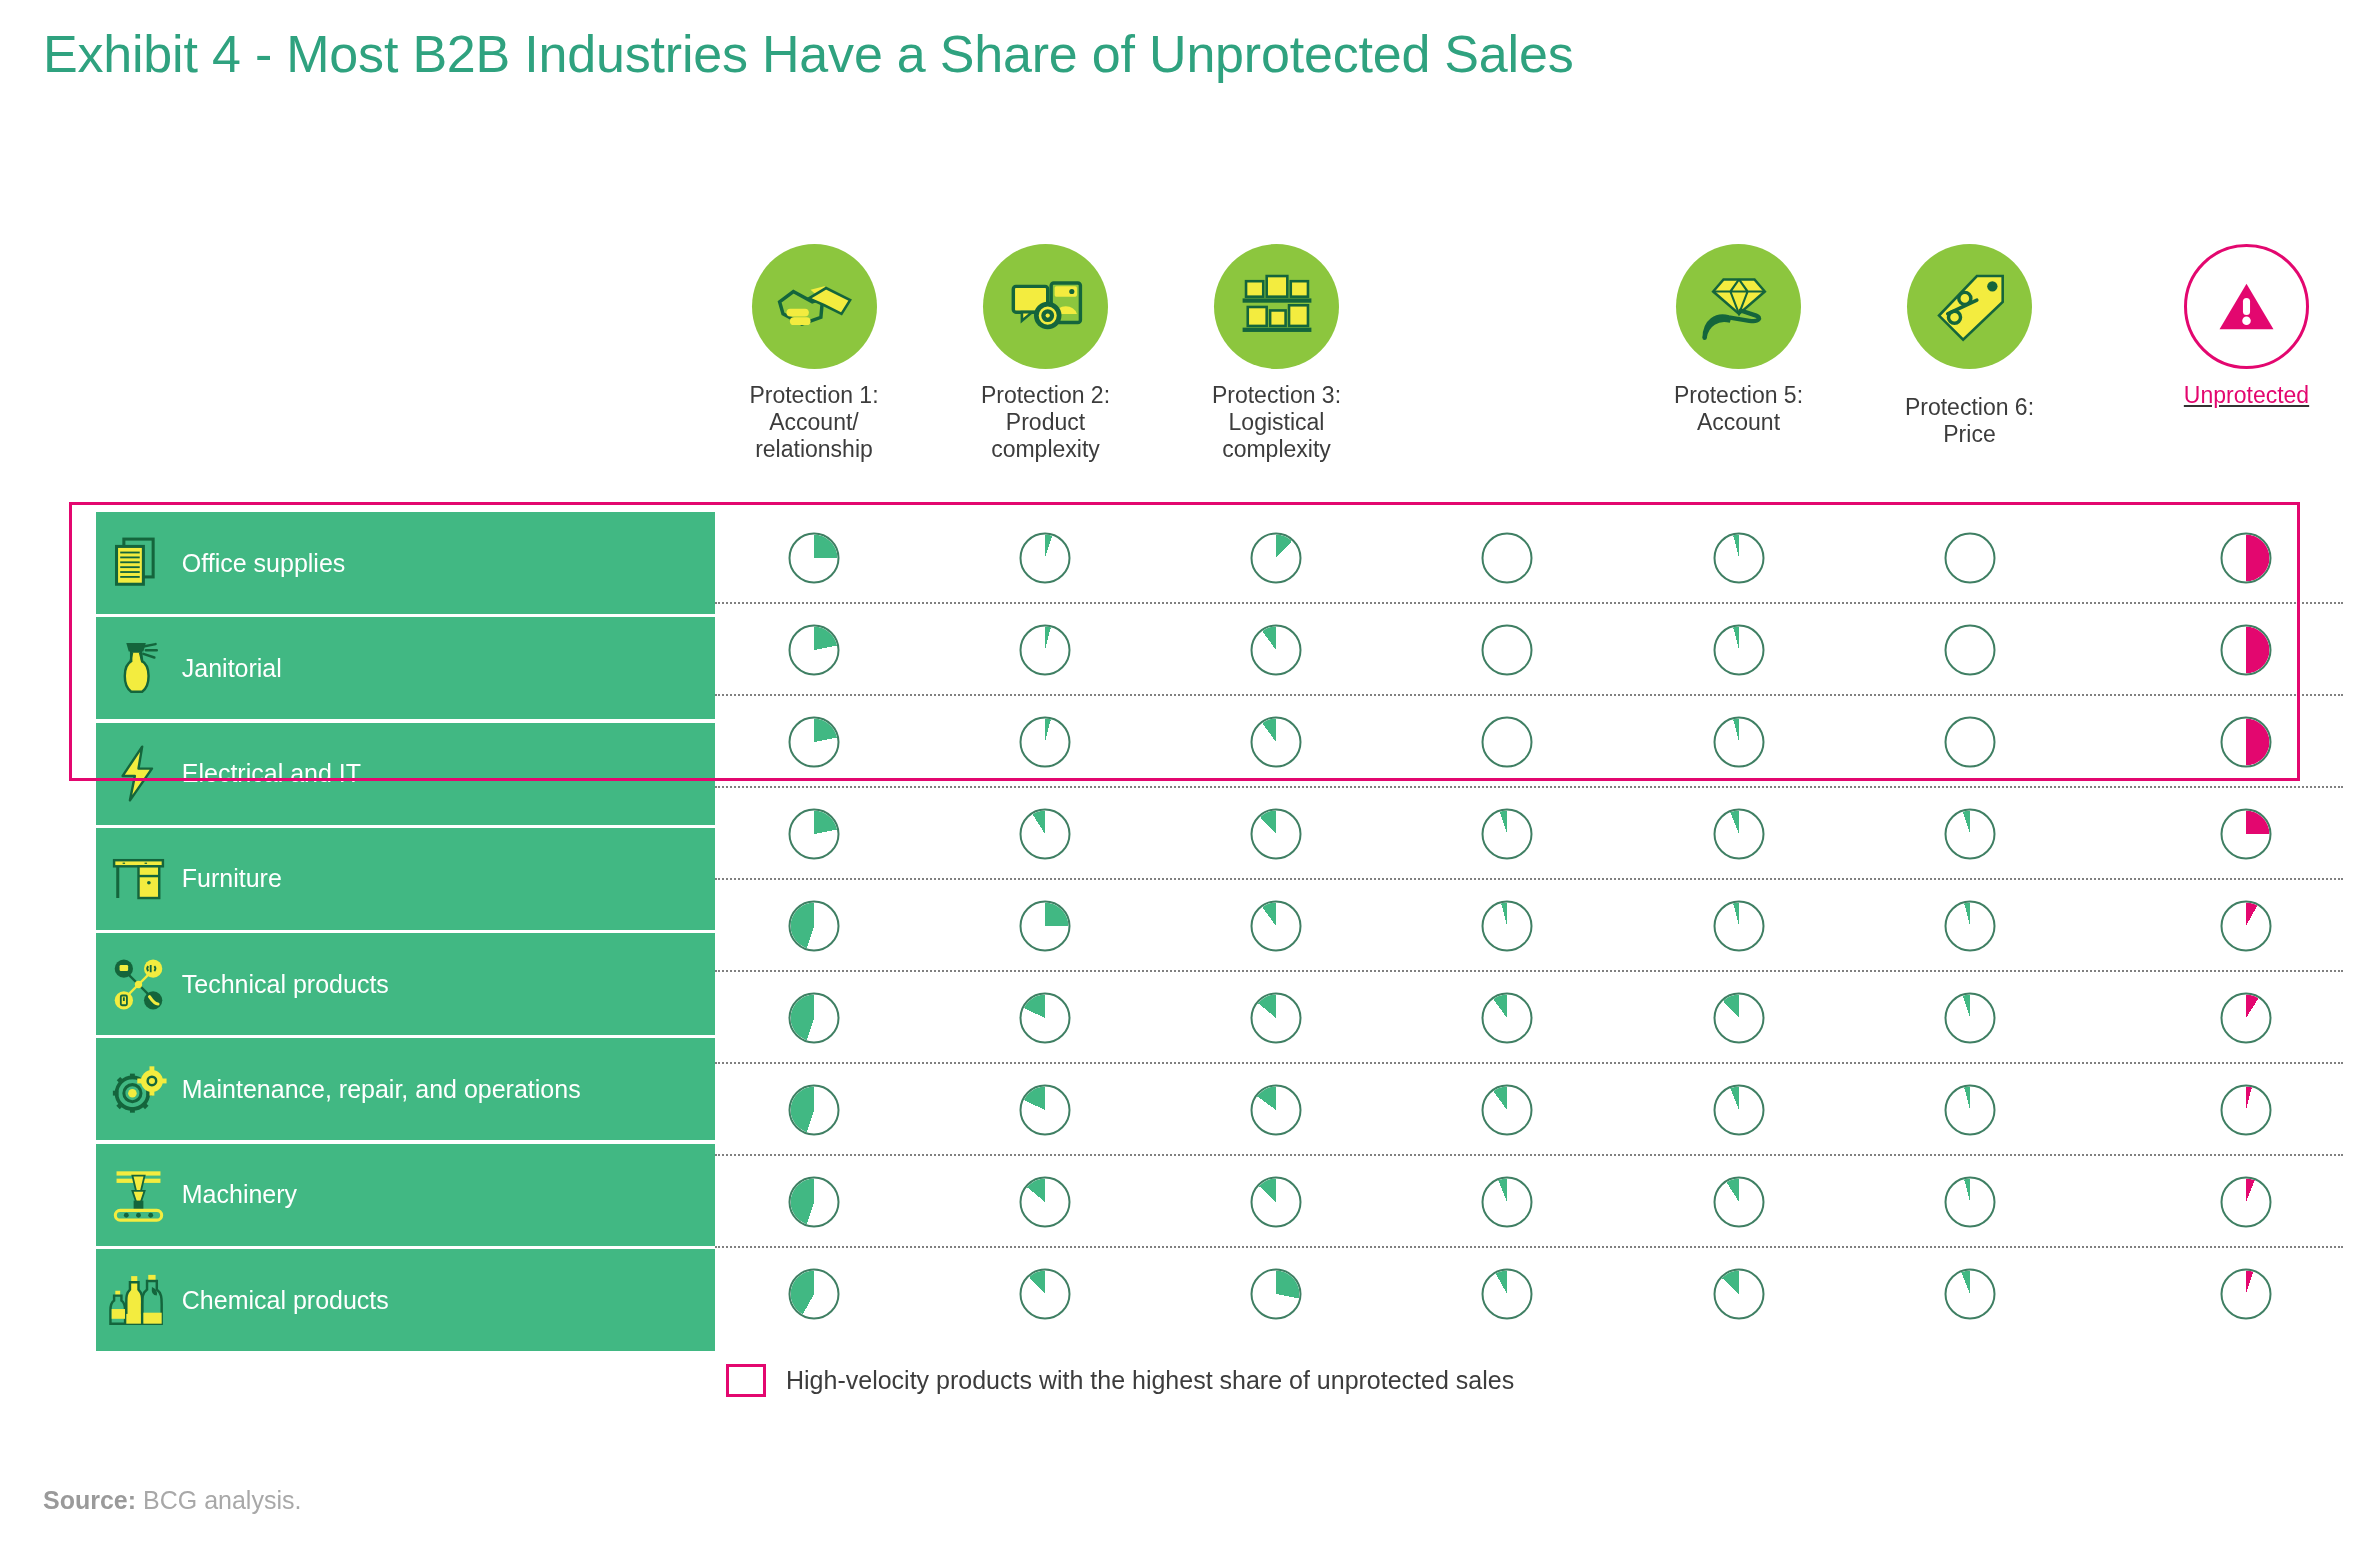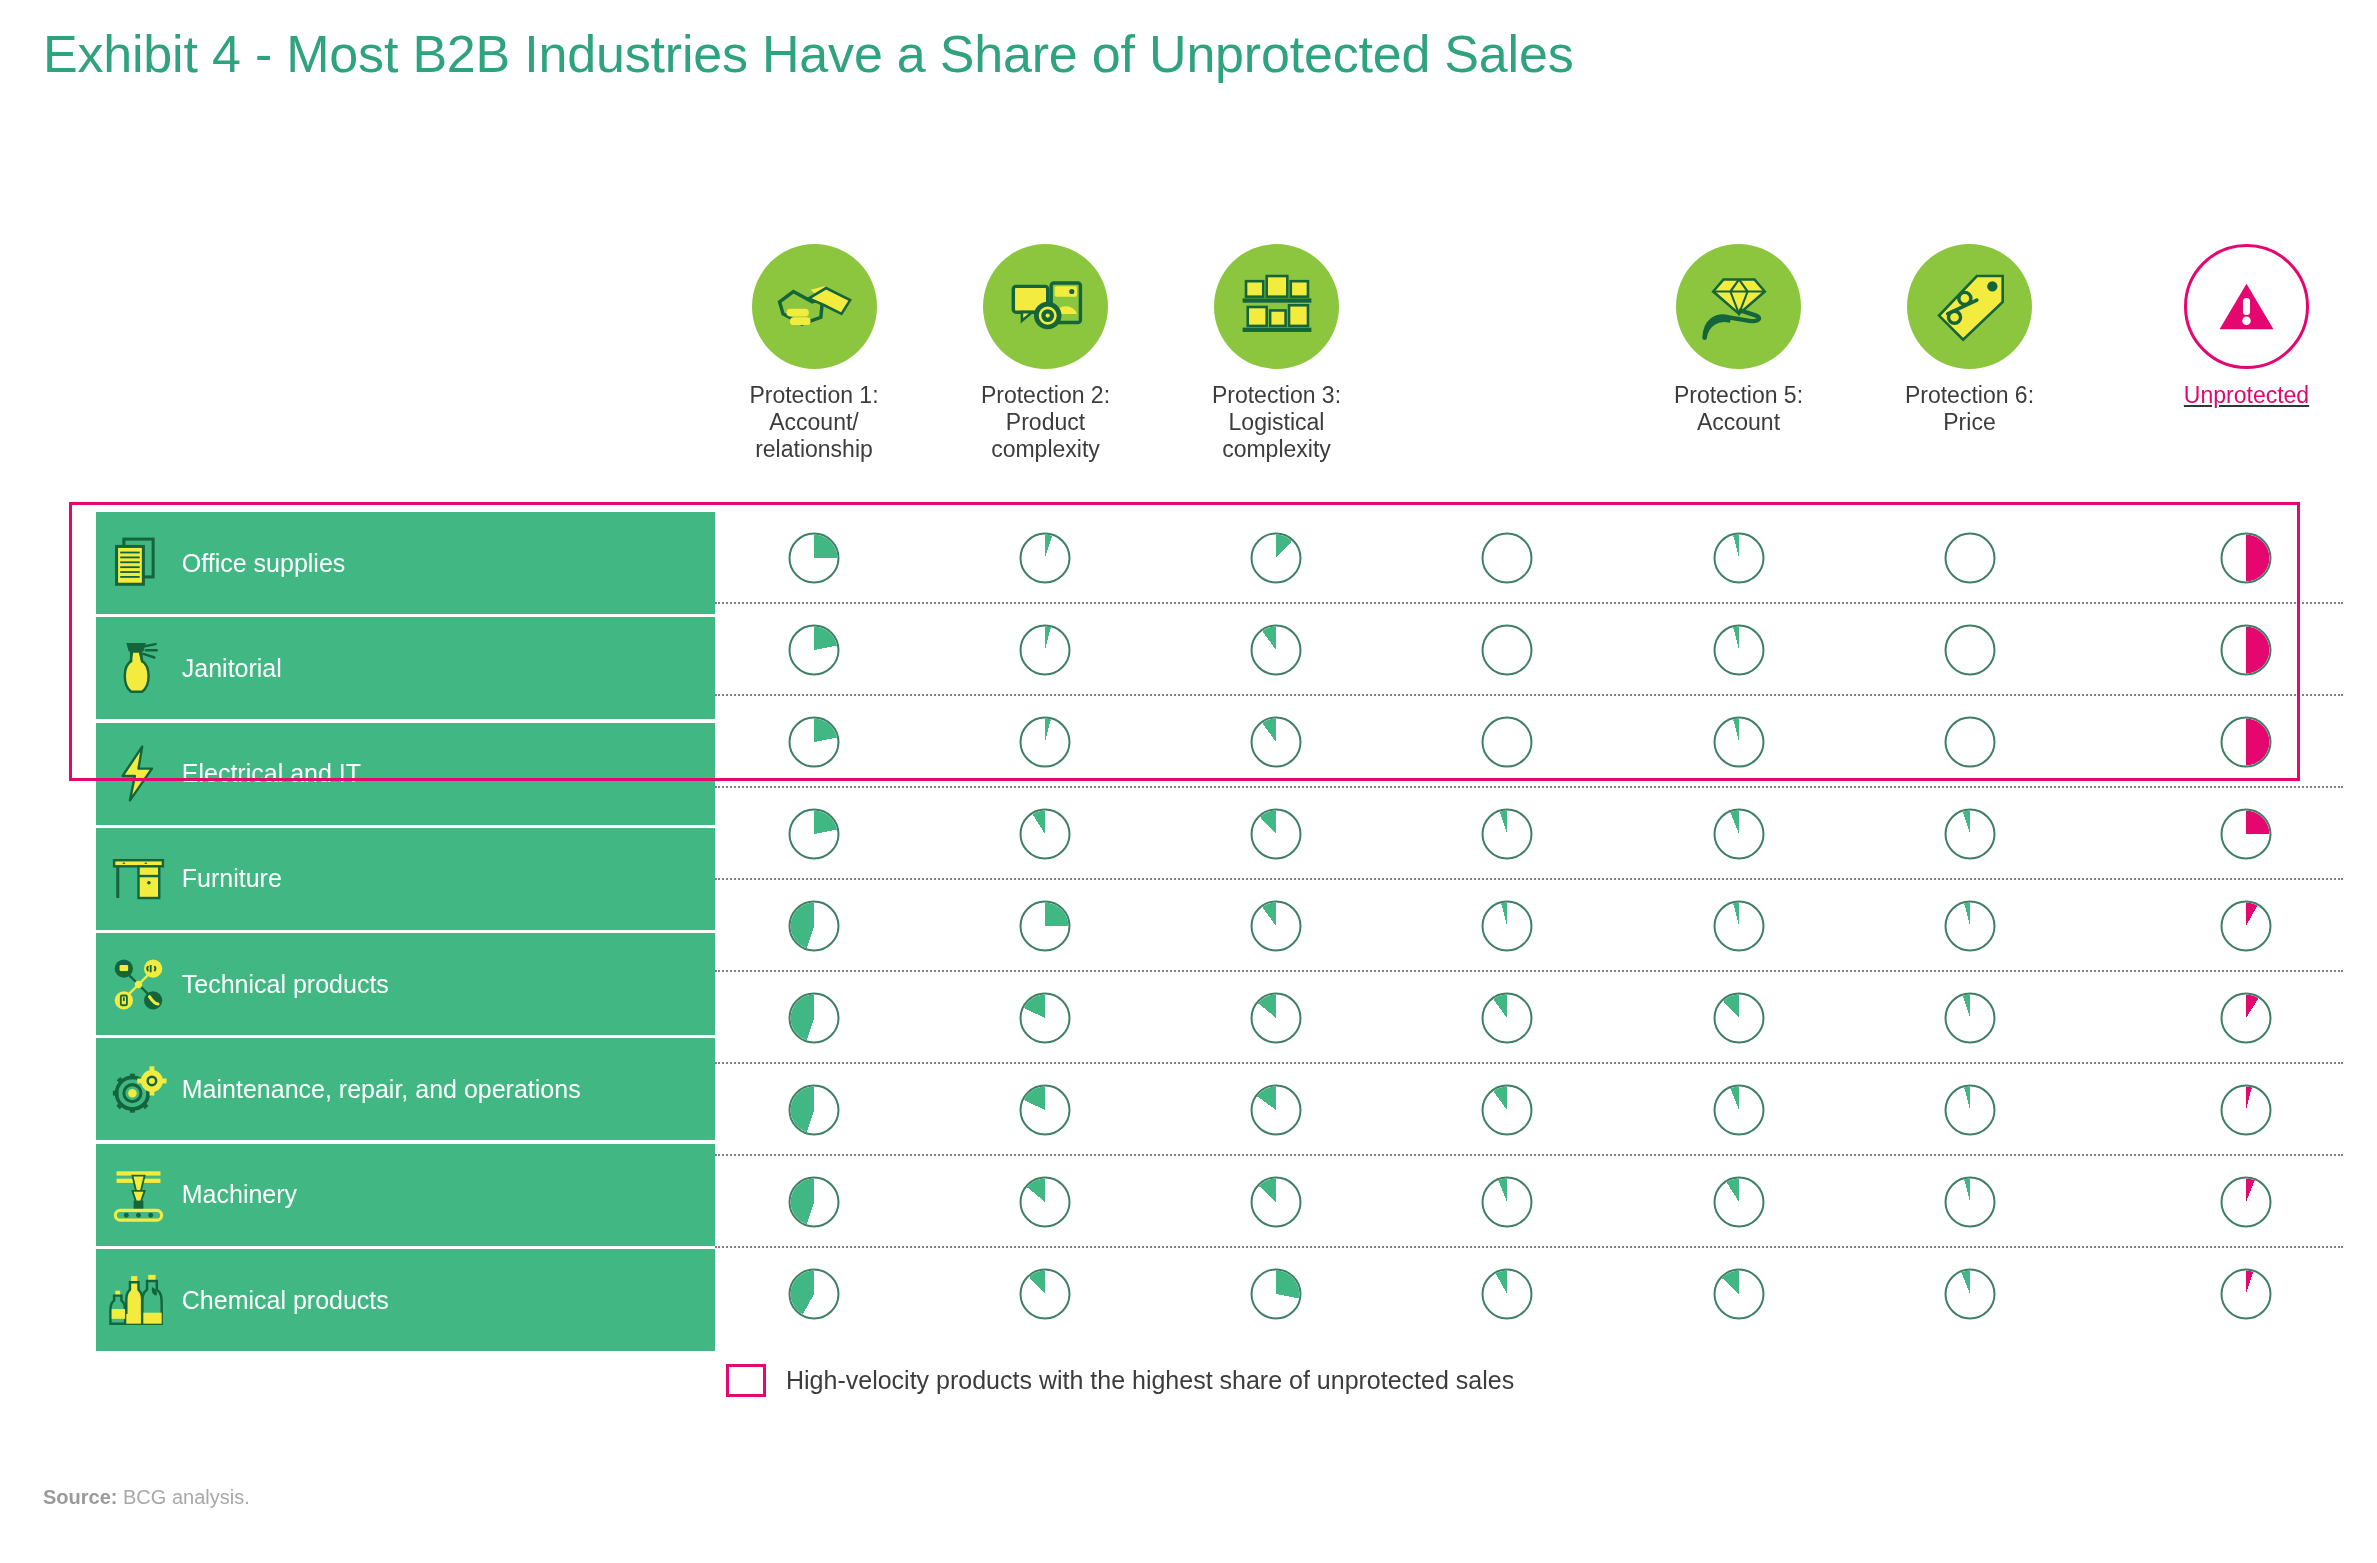--- a/index.html
+++ b/index.html
@@ -106,21 +106,21 @@
     display:flex;align-items:center;
   }
   .legend-swatch{
     width:40px;height:33px;border:3.3px solid #e3076f;box-sizing:border-box;
   }
   .legend-text{margin-left:20px;font-size:25px;color:#3c3c3c;white-space:nowrap;}
 
   
   .source{
     position:absolute;left:43px;top:1486px;
-    font-size:20px;color:#a8a8a8;white-space:nowrap;
+    font-size:25px;color:#a8a8a8;white-space:nowrap;
   }
   .source b{color:#9a9a9a;font-weight:700;}
 </style>
 </head>
 <body>
 
 <div class="exhibit">
 
   <div class="title">Exhibit 4 - Most B2B Industries Have a Share of Unprotected Sales</div>
 
@@ -188,21 +188,21 @@
               <path d="M32 18 h36 l12 14 l-30 26 l-30 -26 Z" fill="#f3ec3f" stroke="#14653c" stroke-width="3"></path>
               <path d="M20 32 h60 M50 18 l-10 14 l10 26 l10 -26 l-10 -14" fill="none" stroke="#14653c" stroke-width="2.5"></path>
               <path d="M10 86 C10 66 24 58 38 62 L62 66 C74 68 76 62 70 60 L52 54" fill="none" stroke="#14653c" stroke-width="5" stroke-linecap="round"></path>
               <path d="M10 86 C12 70 26 62 40 66" fill="none" stroke="#14653c" stroke-width="5"></path>
             </svg>
           </div>
         </div>
         <div class="head-text">Protection 5:
 Account</div>
       </div>
-      <div class="col-head" style="left: 1139px;">
+      <div class="col-head" style="left: 1139px; gap: 12px;">
         <div class="head-badge">
           <div style="width: 86px; height: 86px;">
             <svg viewBox="0 0 100 100" width="100%" height="100%" style="display:block">
               <path d="M58 14 L88 14 L88 44 L42 88 L14 60 Z" fill="#f3ec3f" stroke="#14653c" stroke-width="3"></path>
               <circle cx="76" cy="26" r="6" fill="#14653c"></circle>
               <circle cx="44" cy="40" r="7" fill="none" stroke="#14653c" stroke-width="4"></circle>
               <circle cx="32" cy="62" r="7" fill="none" stroke="#14653c" stroke-width="4"></circle>
               <line x1="24" y1="58" x2="58" y2="42" stroke="#14653c" stroke-width="4" stroke-linecap="round"></line>
             </svg>
           </div>

